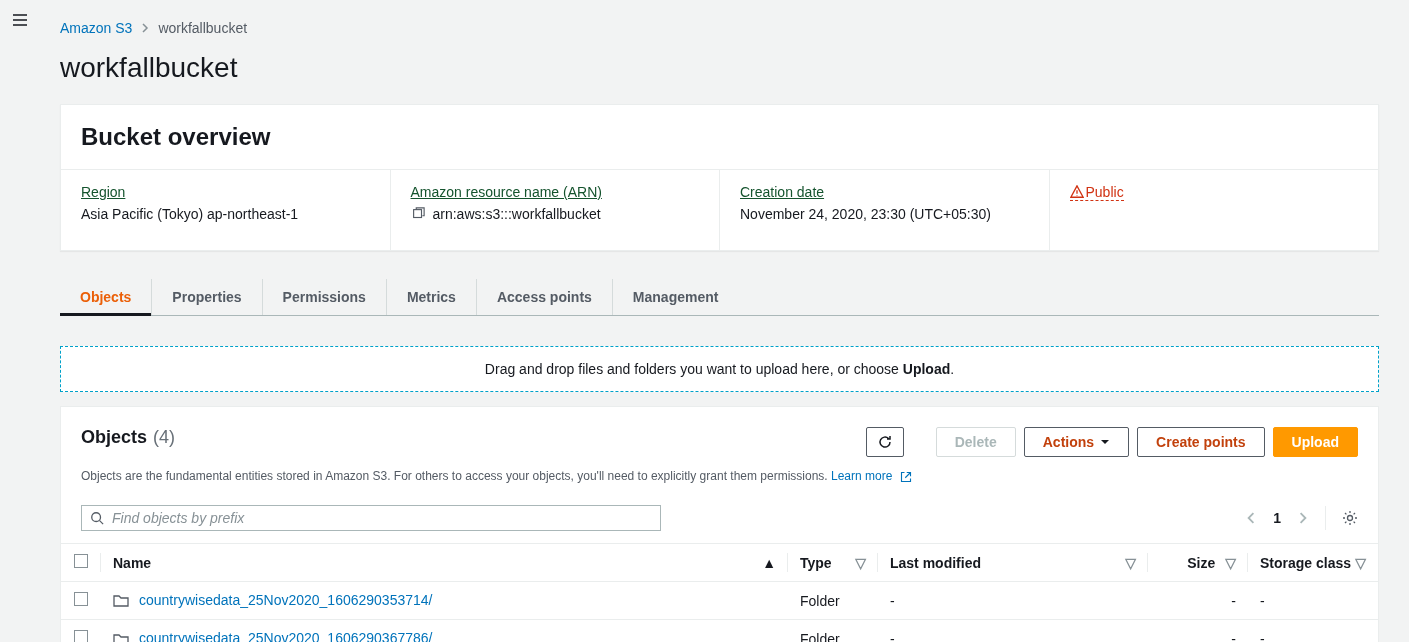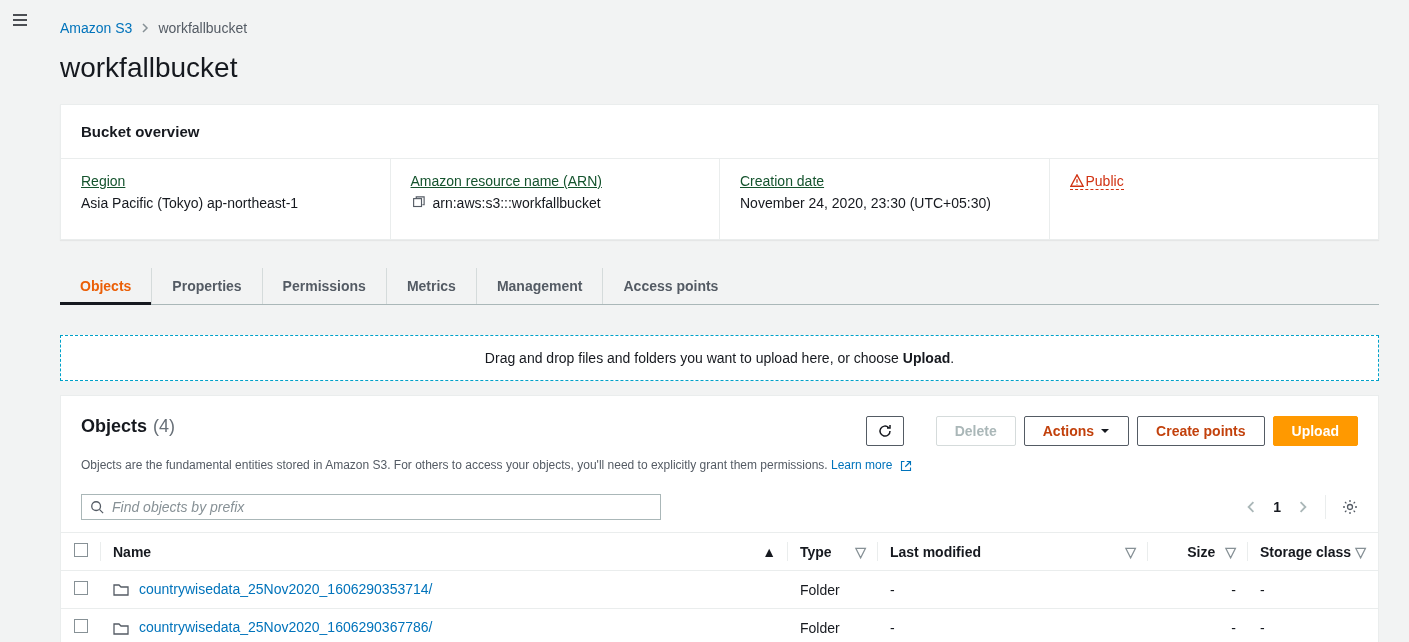--- a/index.html
+++ b/index.html
@@ -45,21 +45,21 @@
       background: #fff;
       border: 1px solid #eaeded;
       box-shadow: 0 1px 1px rgba(0,0,0,0.05);
       border-radius: 0;
     }
     .panel-header {
       padding: 18px 20px;
       border-bottom: 1px solid #eaeded;
     }
     .panel-header h2 {
-      font-size: 15px;
+      font-size: 24px;
       font-weight: 700;
       color: #16191f;
     }
     .overview-grid {
       display: flex;
     }
     .overview-cell {
       flex: 1;
       padding: 14px 20px 28px;
       border-right: 1px solid #eaeded;
@@ -323,22 +323,22 @@
         </div>
       </div>
     </div>
   </div>
 
   <div class="tabs">
     <div class="tab active">Objects</div>
     <div class="tab">Properties</div>
     <div class="tab">Permissions</div>
     <div class="tab">Metrics</div>
+    <div class="tab">Access points</div>
     <div class="tab">Management</div>
-    <div class="tab">Access points</div>
   </div>
 
   <div class="dropzone">
     <span>Drag and drop files and folders you want to upload here, or choose </span><b>Upload</b><span>.</span>
   </div>
 
   <div class="objects-panel">
     <div class="objects-header">
       <div>
         <div class="objects-title-row">

